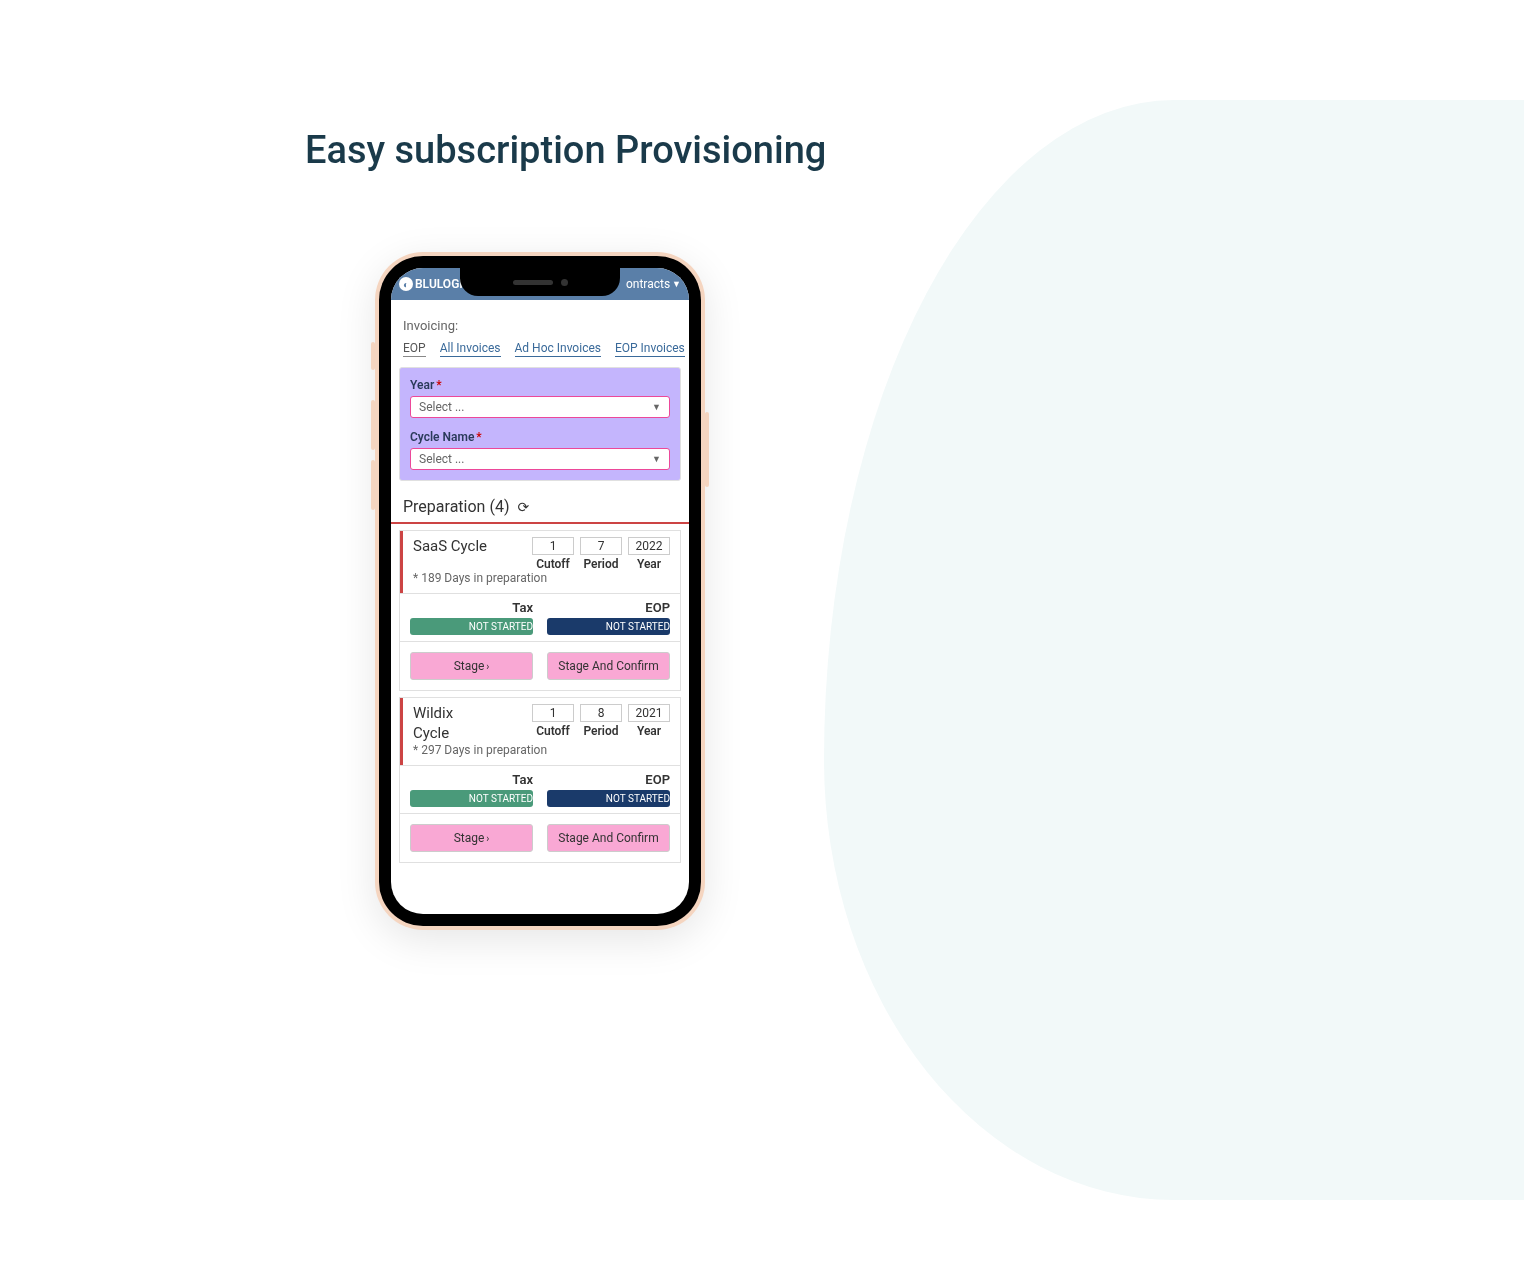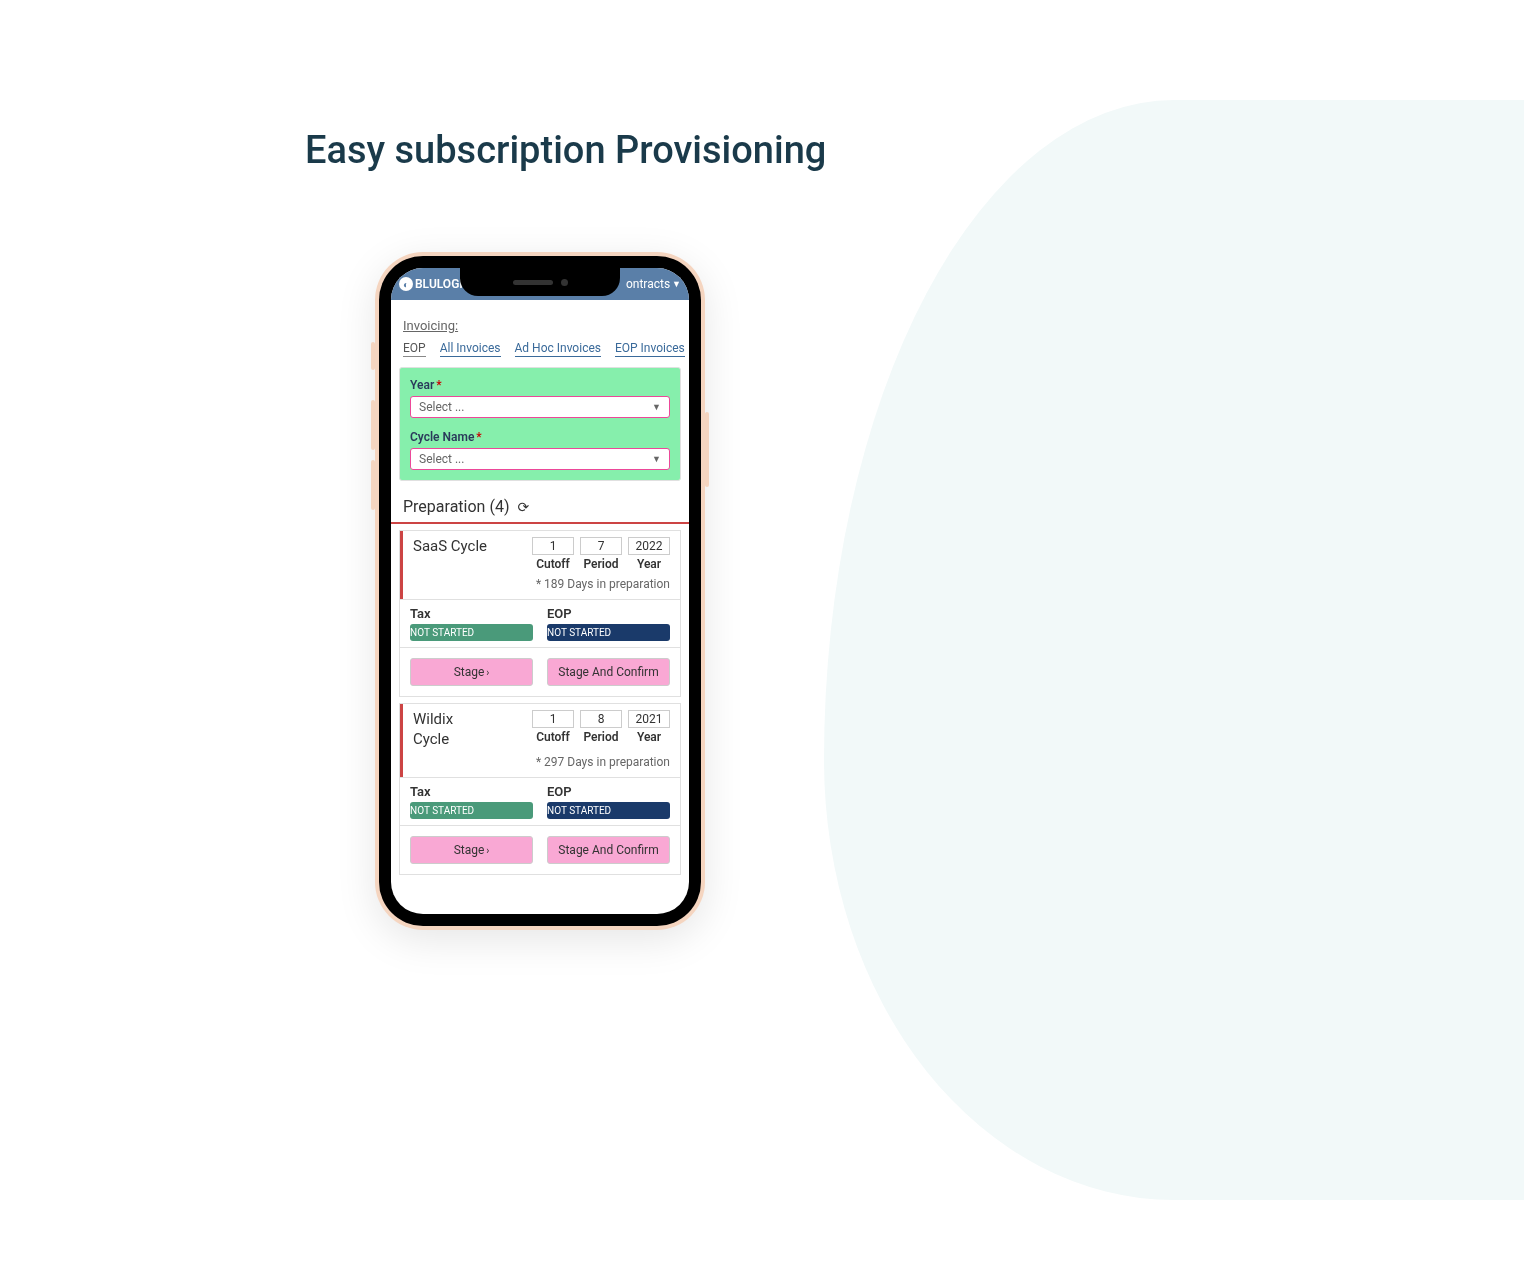--- a/index.html
+++ b/index.html
@@ -135,42 +135,41 @@
       padding: 0;
       font-size: 13px;
       color: #444;
       height: calc(100% - 32px);
       overflow: hidden;
     }
     .invoicing-label {
       padding: 18px 12px 8px;
       color: #666;
       font-size: 13px;
-      text-decoration: underline;
     }
     .tabs-row {
       display: flex;
       gap: 14px;
       padding: 0 12px 6px;
       font-size: 12px;
       white-space: nowrap;
       overflow: hidden;
     }
     .tab {
       color: #3a6a9a;
       border-bottom: 1px solid #3a6a9a;
       padding-bottom: 1px;
       cursor: pointer;
     }
     .tab.active {
       color: #555;
       border-bottom-color: #888;
     }
     .form-section {
-      background: #86efac;
+      background: #c4b5fd;
       border: 1px solid #e0e0e0;
       border-radius: 3px;
       margin: 4px 8px 10px;
       padding: 10px 10px;
     }
     .form-label {
       font-size: 12px;
       color: #2a3a5a;
       font-weight: 600;
       margin-bottom: 4px;
@@ -243,32 +242,30 @@
     }
     .stat-label {
       font-size: 12px;
       font-weight: 600;
       color: #333;
       margin-top: 2px;
     }
     .cycle-days {
       font-size: 12px;
       color: #666;
-      margin-top: 6px;
-      text-align: right;
     }
     .cycle-status-row {
       display: flex;
       border-top: 1px solid #e0e0e0;
       padding: 6px 10px;
       gap: 14px;
     }
     .status-col {
       flex: 1;
-      text-align: left;
+      text-align: right;
     }
     .status-label {
       font-size: 13px;
       font-weight: 600;
       color: #333;
       margin-bottom: 3px;
     }
     .status-badge {
       font-size: 10px;
       color: #fff;

